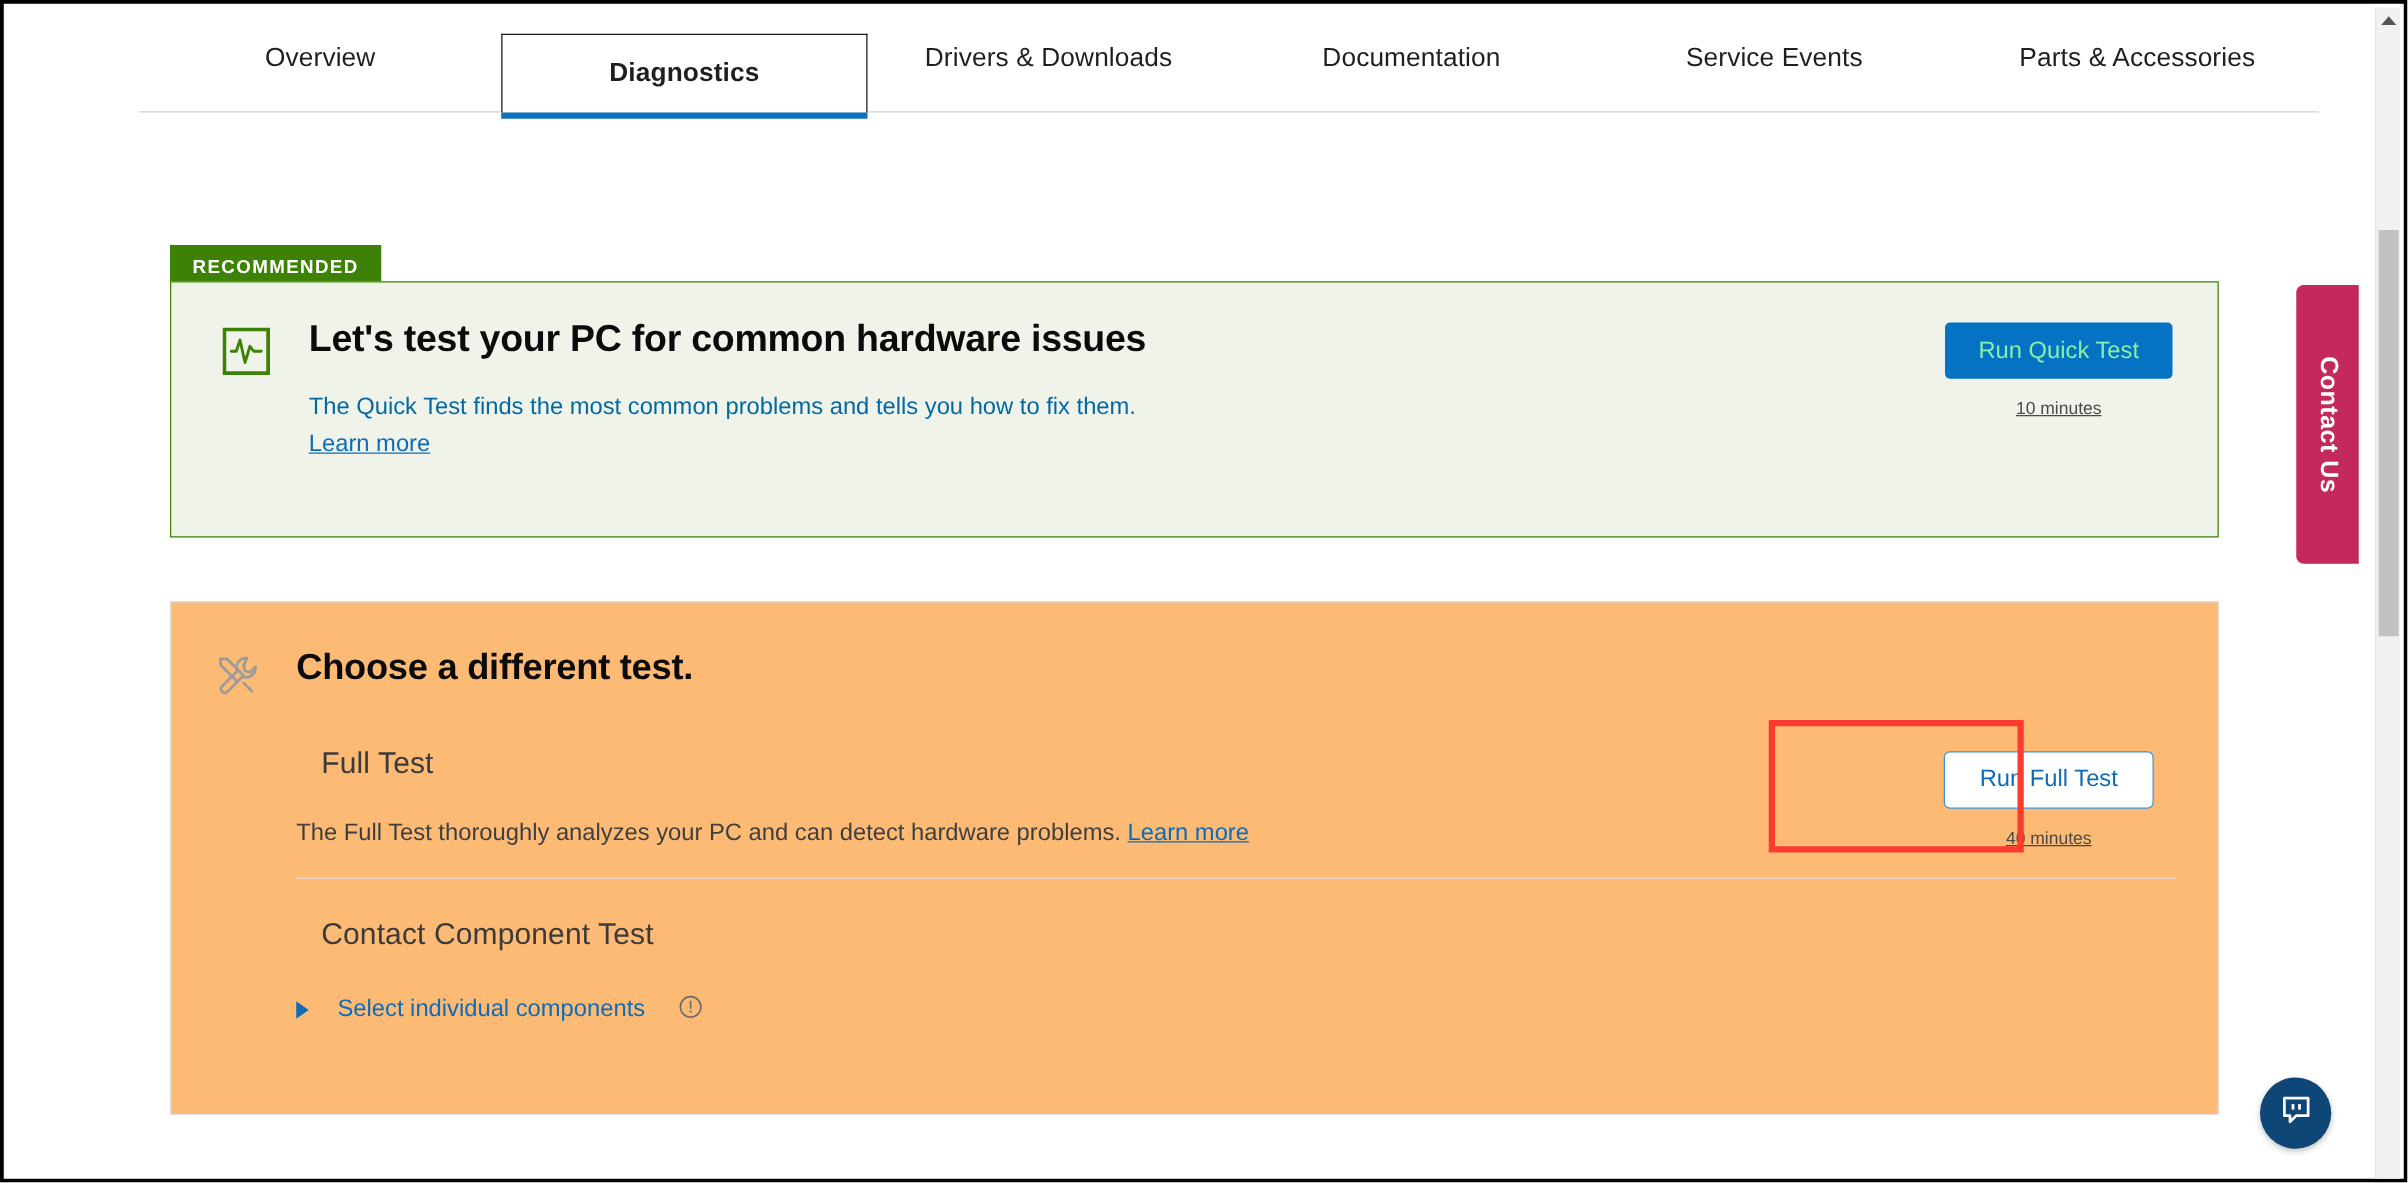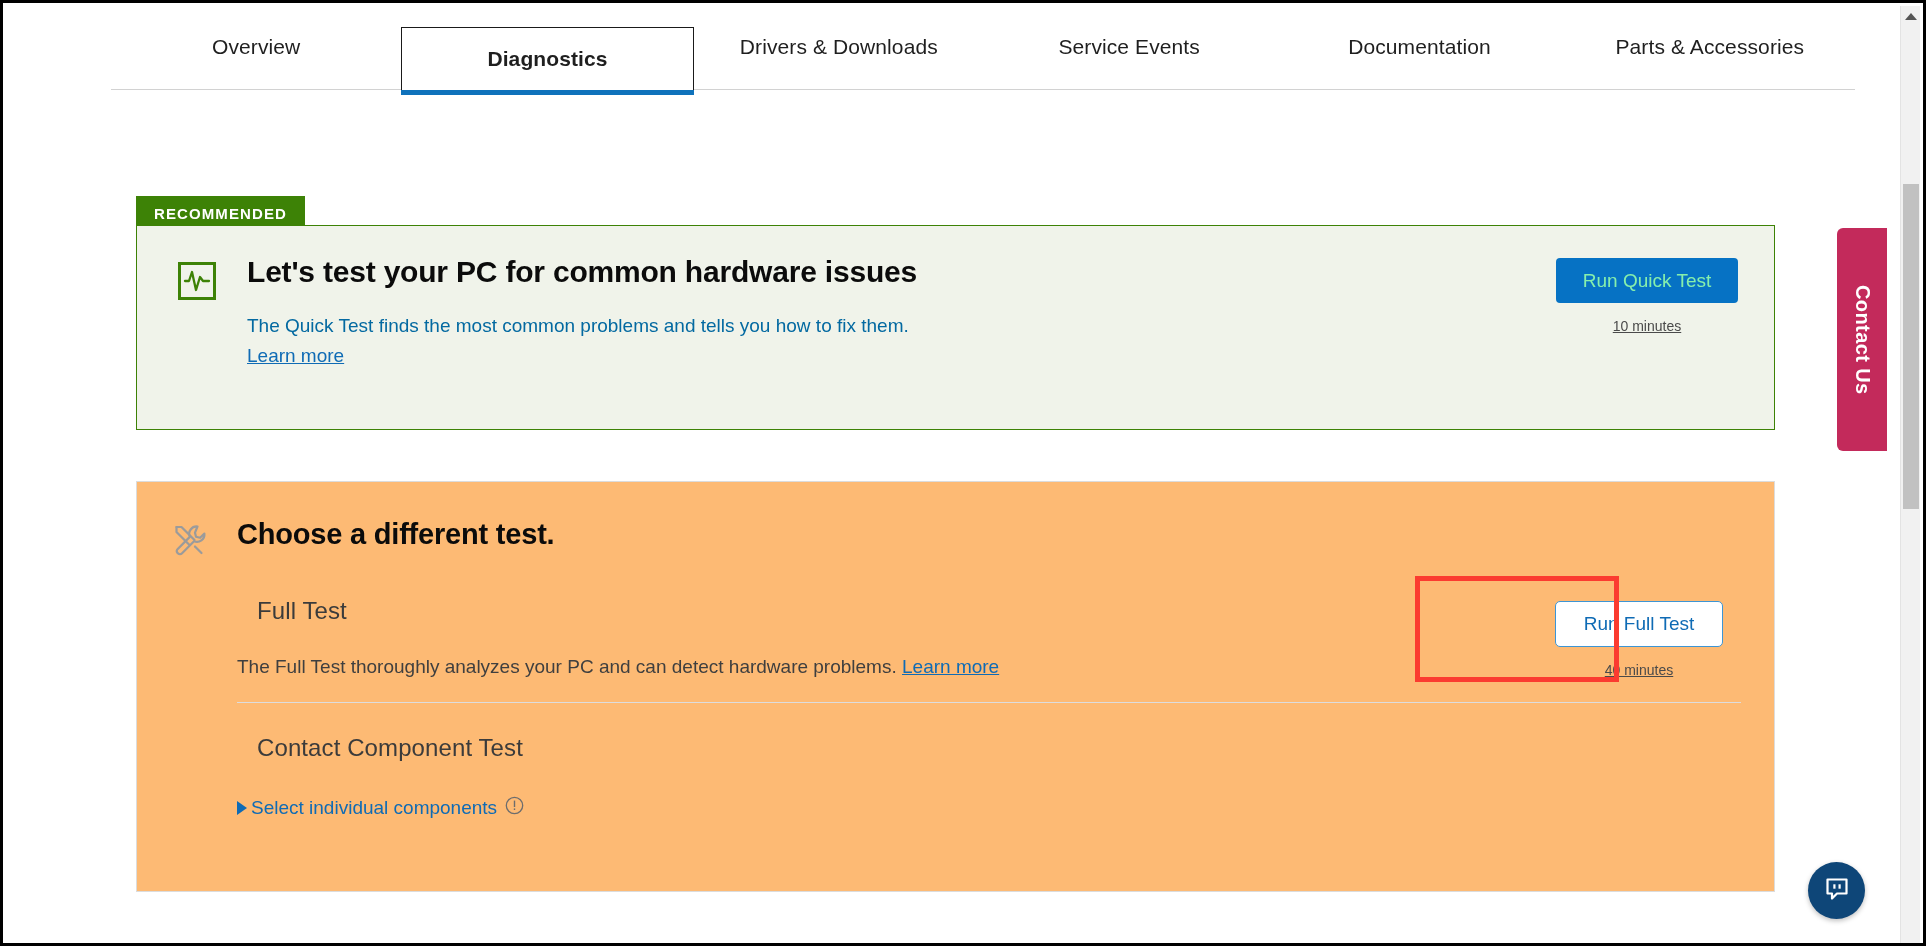--- a/index.html
+++ b/index.html
@@ -244,21 +244,21 @@
     width: 204px;
     height: 106px;
     border: 5px solid #fb3b30;
     pointer-events: none;
   }
 
   .select-components {
     margin-top: 34px;
     display: flex;
     align-items: center;
-    gap: 4px;
+    gap: 23px;
   }
   .caret {
     width: 0; height: 0;
     border-left: 10px solid #0f6bb5;
     border-top: 7px solid transparent;
     border-bottom: 7px solid transparent;
     cursor: pointer;
   }
   .info-icon { margin-left: 4px; cursor: pointer; }
 
@@ -345,24 +345,24 @@
       <div class="tab">
         <span>Overview</span>
       </div>
       <div class="tab active">
         <span>Diagnostics</span>
       </div>
       <div class="tab">
         <span>Drivers &amp; Downloads</span>
       </div>
       <div class="tab">
+        <span>Documentation</span>
+      </div>
+      <div class="tab">
         <span>Service Events</span>
-      </div>
-      <div class="tab">
-        <span>Documentation</span>
       </div>
       <div class="tab">
         <span>Parts &amp; Accessories</span>
       </div>
     </div>
   </div>
 
   <div class="rec-wrap">
     <div class="rec-badge">RECOMMENDED</div>
     <div class="rec-card">

